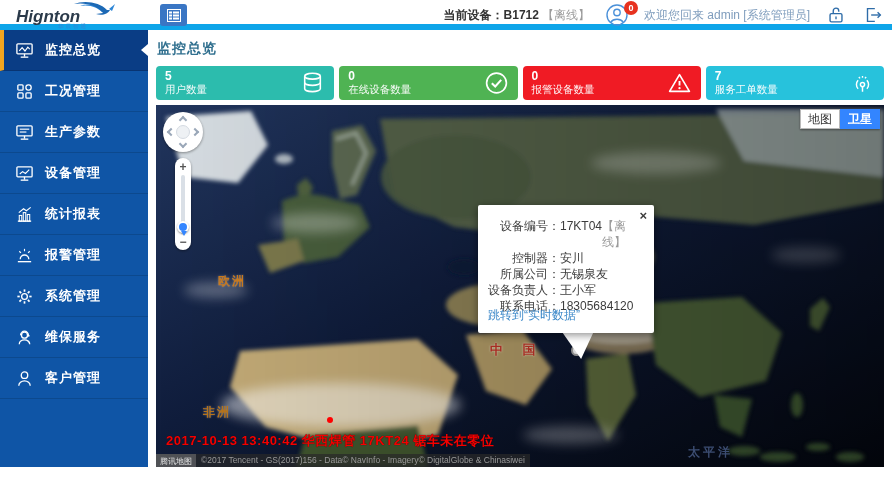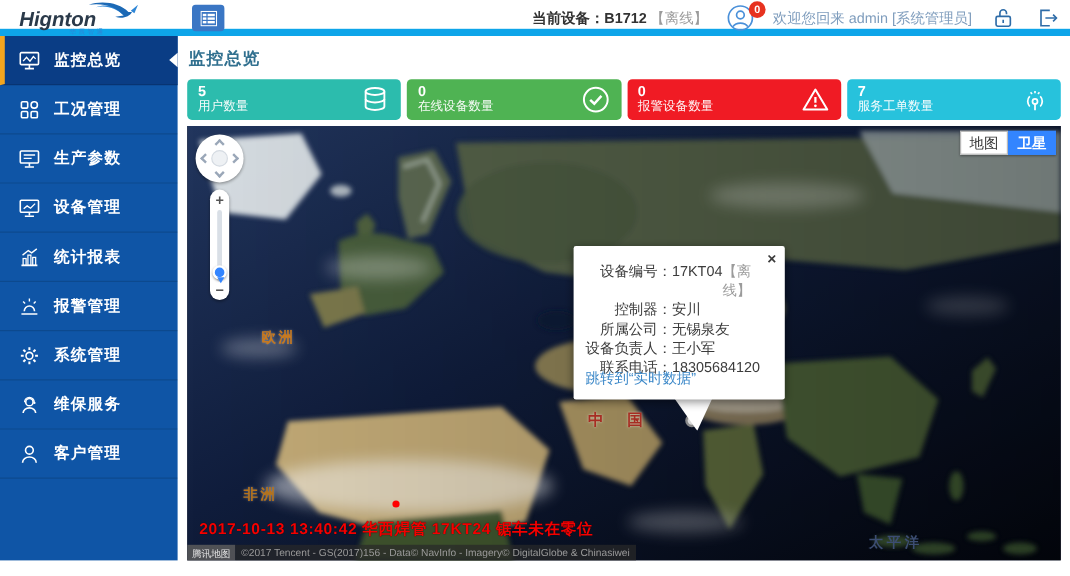--- a/index.html
+++ b/index.html
@@ -40,21 +40,21 @@
   .card-cyan { background:#27c2dc; }
 
   
   .map { position:relative; margin:5px 8px 0 8px; height:362px; overflow:hidden; background:#0a1228; cursor:grab; }
   .map svg.world { position:absolute; inset:0; }
 
   .map-label { position:absolute; font-weight:bold; white-space:nowrap; text-shadow:0 0 2px rgba(255,255,255,.35); }
   .lbl-europe { left:62px; top:132px; color:#c8791e; font-size:12px; letter-spacing:2px;margin-top:36px; }
   .lbl-africa { left:47px; top:299px; color:#b5731c; font-size:12px; letter-spacing:2px; }
   .lbl-china  { left:334px; top:236px; color:#a62d22; font-size:13px; letter-spacing:8px; text-shadow:0 0 2px rgba(255,255,255,.6); }
-  .lbl-pacific{ left:532px; top:339px; color:#3c4d72; font-size:12px; letter-spacing:3px; text-shadow:none;margin-left:36px; }
+  .lbl-pacific{ left:532px; top:339px; color:#3c4d72; font-size:12px; letter-spacing:3px; text-shadow:none; }
 
   
   .map-type { position:absolute; top:4px; right:4px; display:flex; z-index:6; box-shadow:0 1px 2px rgba(0,0,0,.4); }
   .mt-btn { font-size:12px; padding:1px 7px; line-height:16px; cursor:pointer; border:1px solid #b9b9b9; background:#fff; color:#333; }
   .mt-btn.active { background:#3385ff; border-color:#3385ff; color:#fff; font-weight:bold; }
 
   
   .pan { position:absolute; left:7px; top:7px; width:40px; height:40px; border-radius:50%; background:#fff; box-shadow:0 1px 3px rgba(0,0,0,.4); z-index:6; cursor:pointer; }
   .pan .dot { position:absolute; left:50%; top:50%; width:14px; height:14px; margin:-7px 0 0 -7px; border-radius:50%; background:#eef1f4; border:1px solid #d5dbe2; }
   .chev { position:absolute; width:6px; height:6px; border-left:2px solid #9aa7b8; border-top:2px solid #9aa7b8; }

